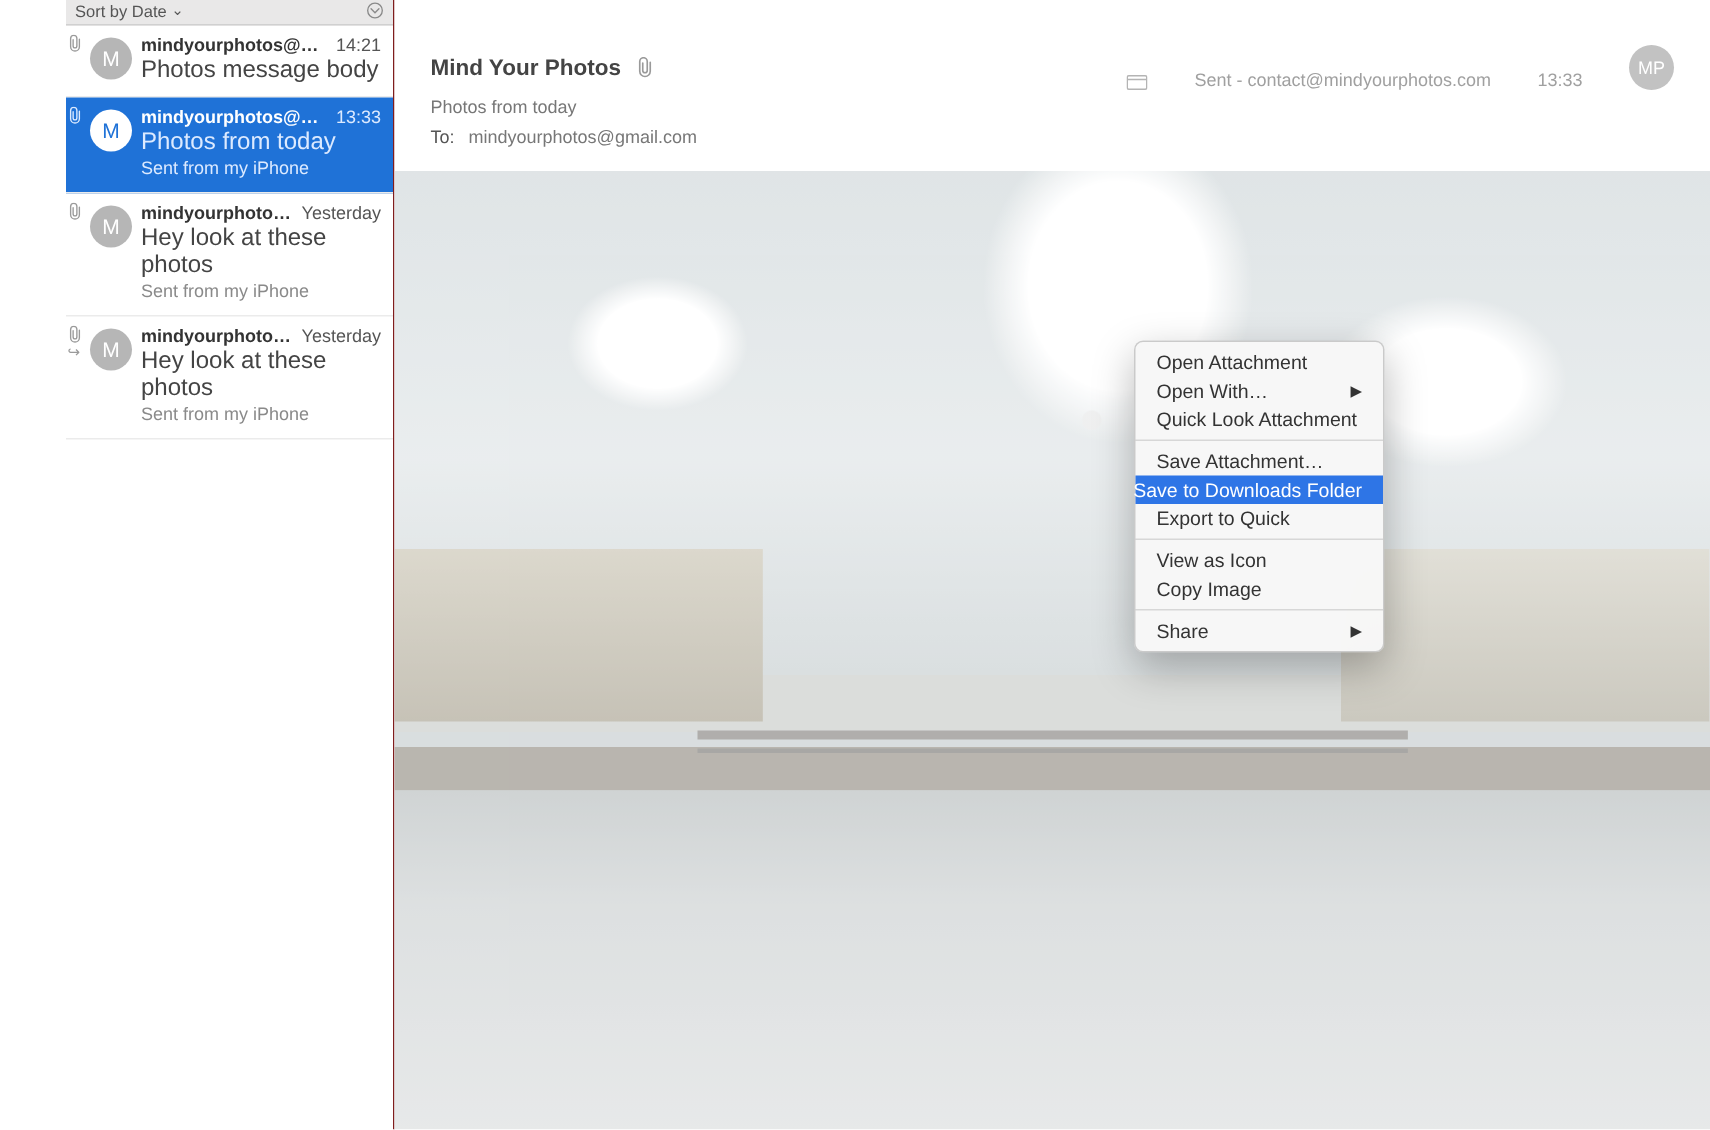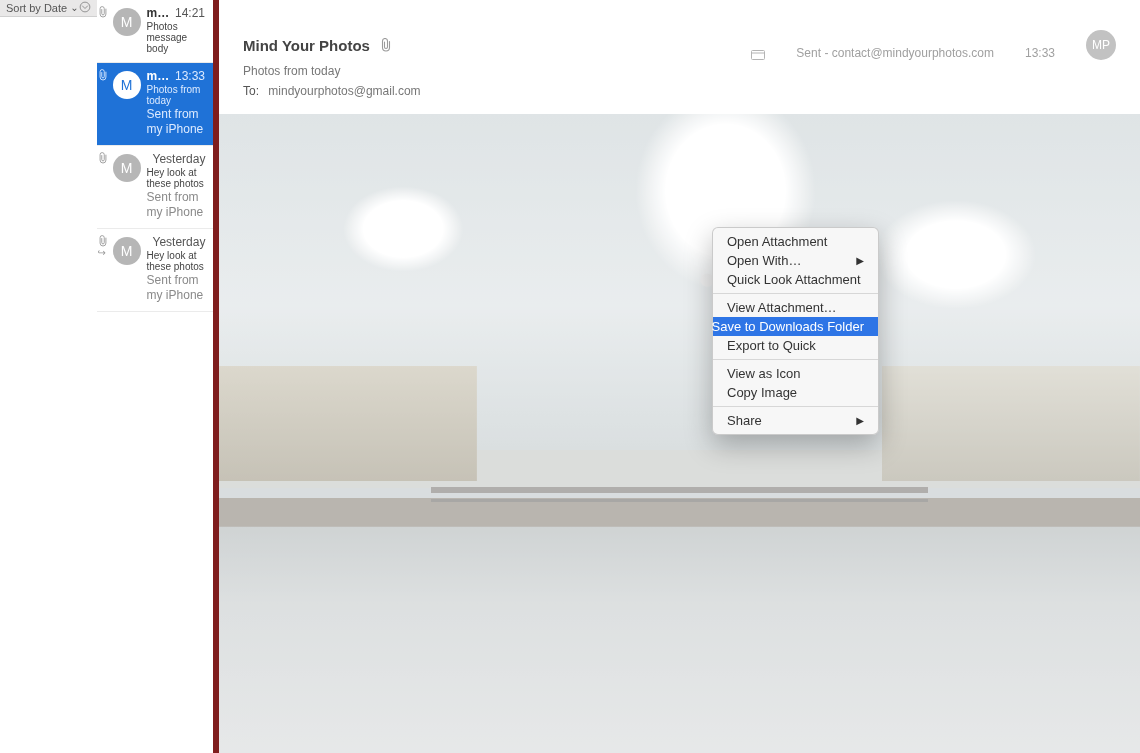--- a/index.html
+++ b/index.html
@@ -11,23 +11,25 @@
     height: 753px;
     overflow: hidden;
     background: #fff;
   }
   .app { display: flex; width: 100%; height: 100%; }
 
   
   .sidebar {
     width: 219px;
     flex-shrink: 0;
-    border-right: 6px solid #7f1d1d;
+    border-right: 1px solid #7f1d1d;
     background: #fff;
     display: flex;
+    flex-direction: column;
+    margin-left: 44px;
   }
   .list-toolbar {
     height: 17px;
     background: #e9e8e8;
     border-bottom: 1px solid #d0d0d0;
     display: flex;
     align-items: center;
     padding: 0 6px;
     font-size: 11px;
     color: #555;
@@ -70,21 +72,21 @@
   .msg-row1 { display: flex; align-items: baseline; gap: 6px; }
   .msg-sender {
     font-weight: 600;
     font-size: 12px;
     white-space: nowrap;
     overflow: hidden;
     text-overflow: ellipsis;
     flex: 1;
   }
   .msg-time { font-size: 12px; color: #555; }
-  .msg-subject { font-size: 10px; color: #444; margin-top: 1px; }
+  .msg-subject { font-size: 16px; color: #444; margin-top: 1px; }
   .msg-preview { font-size: 12px; color: #8a8a8a; margin-top: 1px; line-height: 1.25; }
 
   .msg-item.selected {
     background: #1f72d7;
     color: #fff;
   }
   .msg-item.selected .msg-time,
   .msg-item.selected .msg-subject,
   .msg-item.selected .msg-preview,
   .msg-item.selected .clip { color: #dceaff; }
@@ -303,21 +305,21 @@
         </div>
         <div class="menu-item">
           <span>Open With…</span>
           <span class="arrow">▶</span>
         </div>
         <div class="menu-item">
           <span>Quick Look Attachment</span>
         </div>
         <div class="menu-sep"></div>
         <div class="menu-item">
-          <span>View Attachment…</span>
+          <span>Save Attachment…</span>
         </div>
         <div class="menu-item highlight">
           <span>Save to Downloads Folder</span>
         </div>
         <div class="menu-item">
           <span>Export to Quick</span>
         </div>
         <div class="menu-sep"></div>
         <div class="menu-item">
           <span>View as Icon</span>

